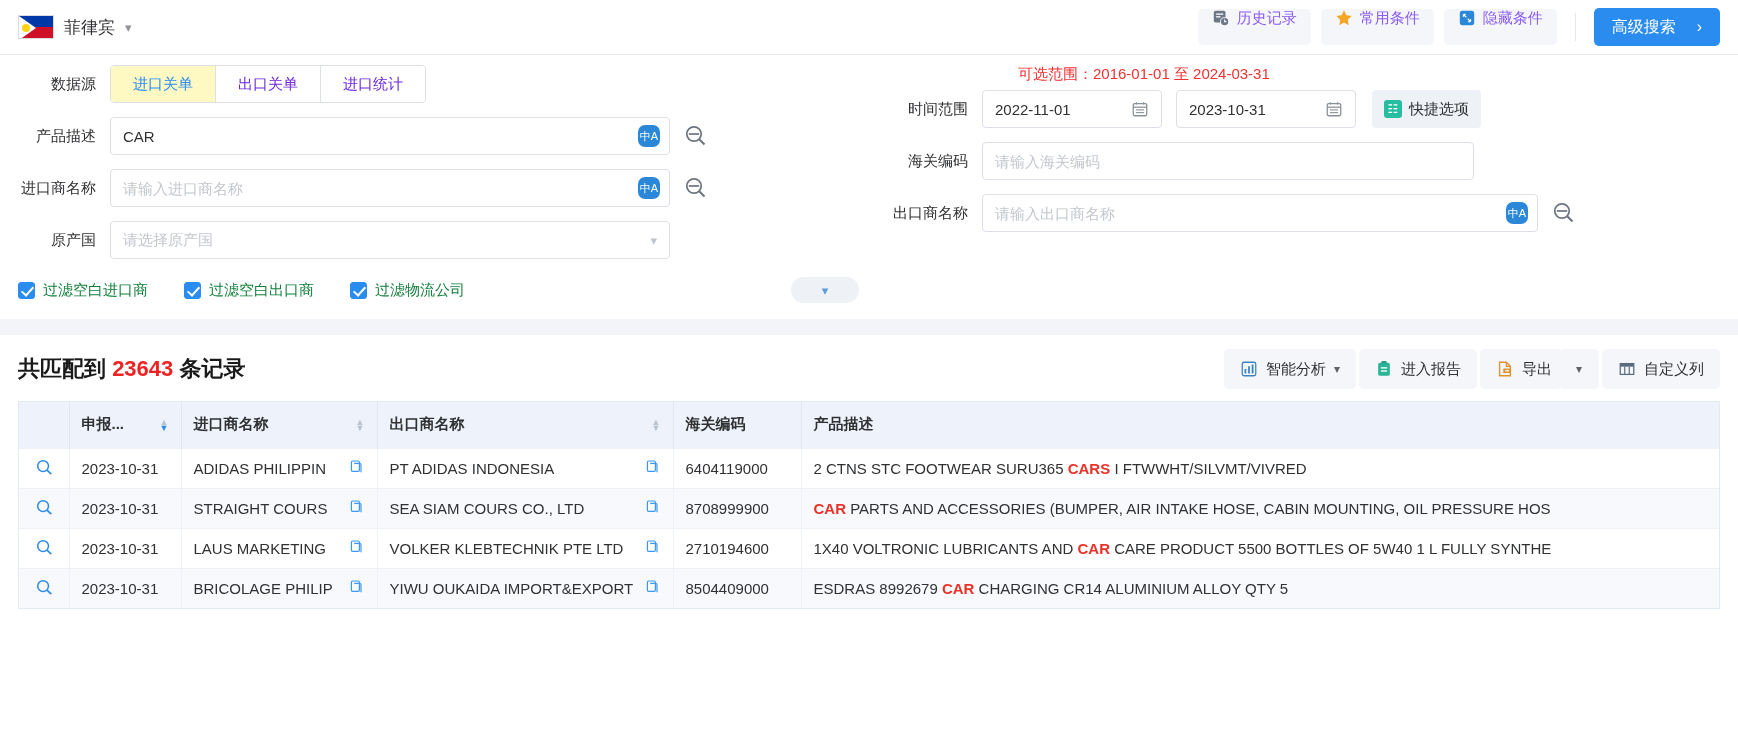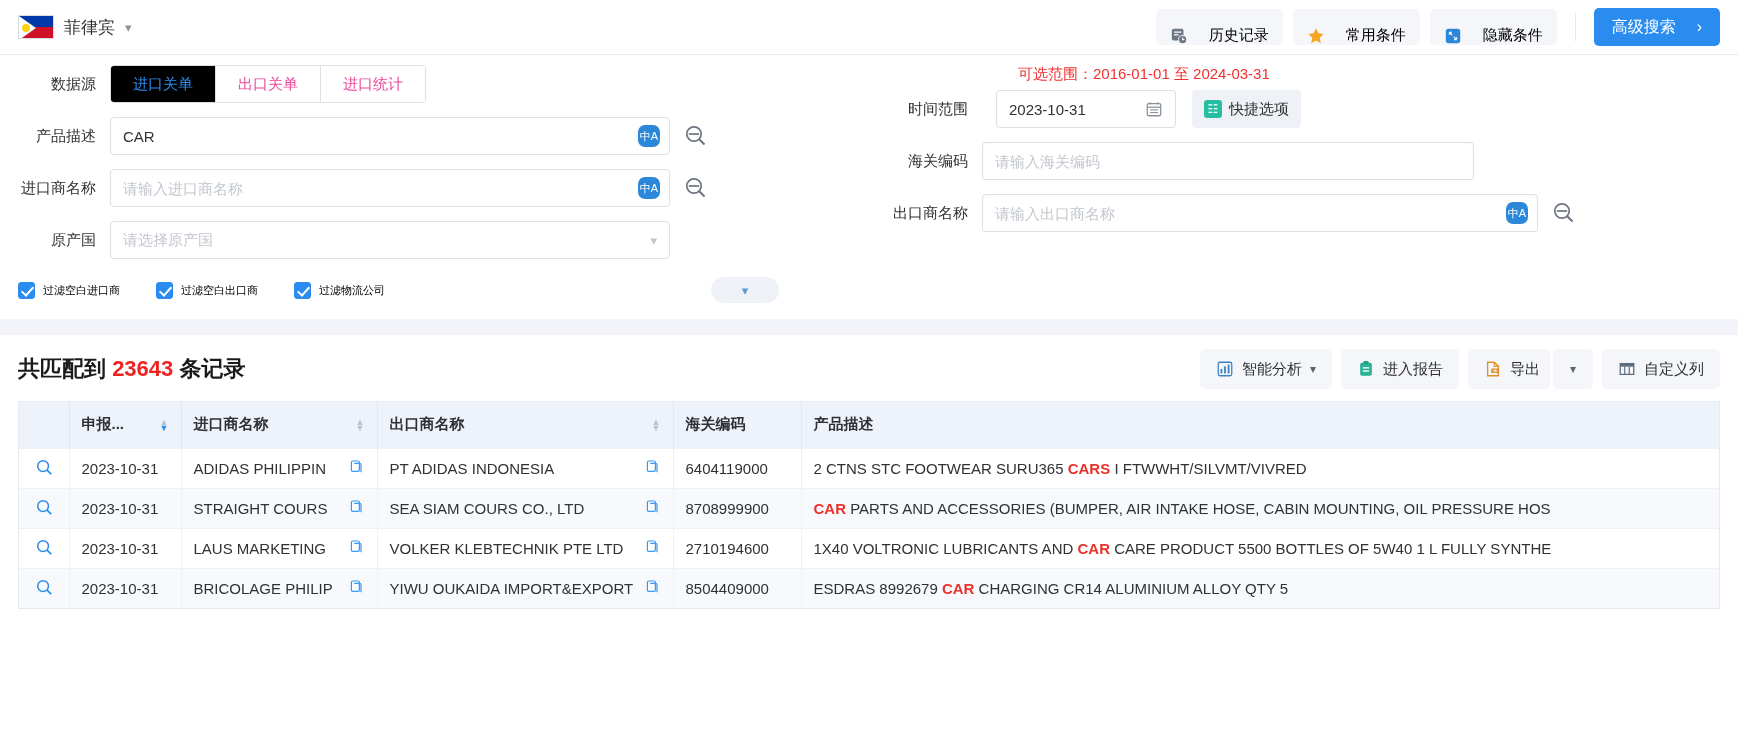--- a/index.html
+++ b/index.html
@@ -25,42 +25,42 @@
   .flag .tri  { position:absolute; left:0; top:0; width:0; height:0;
                 border-top:12px solid transparent; border-bottom:12px solid transparent;
                 border-left:17px solid #ffffff; }
   .flag .sun  { position:absolute; left:3px; top:8px; width:8px; height:8px; border-radius:50%;
                 background:#fcd116; }
   .country-name { font-size:17px; color:#303133; }
   .chev { font-size:13px; color:#909399; }
   .topbar-spacer { flex:1; }
   .top-btns { display:flex; align-items:center; gap:10px; }
   .tbtn {
-    height:36px; display:flex; align-items:flex-end; gap:21px; padding:0 14px;
-    background:#f4f6fa; border-radius:5px; font-size:15px; color:#000000; cursor:pointer;
+    height:36px; display:flex; align-items:flex-start; gap:7px; padding:0 14px;
+    background:#f4f6fa; border-radius:5px; font-size:15px; color:#8b5cf6; cursor:pointer;
     border:none; white-space:nowrap;
   }
   .divider-v { width:1px; height:28px; background:#e4e7ed; margin:0 8px; }
   .btn-primary {
     height:38px; display:flex; align-items:center; gap:21px; padding:0 18px;
     background:#2b8cf0; color:#fff; border-radius:5px; font-size:16px; cursor:pointer; border:none;
   }
   .ico { width:18px; height:18px; flex:none; display:block; }
 
   
   .panel { padding:10px 18px 0 18px; position:relative; }
   .row { display:flex; align-items:center; margin-bottom:14px; }
   .lbl { width:78px; text-align:right; font-size:15px; color:#303133; margin-right:14px; flex:none; }
   .tabs { display:flex; border:1px solid #dcdfe6; border-radius:4px; overflow:hidden; height:38px; }
   .tab {
     padding:0 22px; height:36px; display:flex; align-items:center; font-size:15px;
-    color:#ec4899; cursor:pointer; background:#fff; border-right:1px solid #dcdfe6;
+    color:#6d28d9; cursor:pointer; background:#fff; border-right:1px solid #dcdfe6;
   }
   .tab:last-child { border-right:none; }
-  .tab.active { background:#000000; color:#2b8cf0; }
+  .tab.active { background:#fef9c3; color:#2b8cf0; }
 
   .field { position:relative; display:flex; align-items:center; }
   .inp {
     height:38px; border:1px solid #dcdfe6; border-radius:4px; background:#fff;
     font-size:15px; color:#303133; padding:0 40px 0 12px;
     font-family:"Liberation Sans", sans-serif; outline:none;
   }
   .inp::placeholder { color:#c3c7ce; }
   .inp.w1 { width:560px; }
   .inp.w2 { width:560px; }
@@ -95,40 +95,40 @@
   .qicon { width:18px; height:18px; background:#27bda0; border-radius:3px; color:#fff; font-size:12px;
            display:flex; align-items:center; justify-content:center; }
 
   
   .cbrow { display:flex; align-items:center; padding:4px 18px 0 18px; position:relative; }
   .cb { display:flex; align-items:center; gap:8px; margin-right:36px; cursor:pointer; }
   .box { width:17px; height:17px; background:#2b8cf0; border:1px solid #2b8cf0; border-radius:3px;
          position:relative; flex:none; }
   .box::after { content:""; position:absolute; left:5px; top:1px; width:5px; height:10px;
          border:solid #fff; border-width:0 2px 2px 0; transform:rotate(42deg); }
-  .cb-label { font-size:11px; color:#000000; }
+  .cb-label { font-size:15px; color:#15803d; }
   .expand-btn {
     width:68px; height:26px; background:#eef1f6; border-radius:13px;
     display:flex; align-items:center; justify-content:center; color:#5a9bd8; font-size:13px;
     cursor:pointer; margin-left:290px;
   }
   .cb-actions { position:absolute; right:18px; top:0; display:flex; align-items:center; gap:14px; }
   .link-blue { color:#3b9af5; font-size:15px; cursor:pointer; }
   .obtn { height:40px; padding:0 20px; border:1px solid #dcdfe6; background:#fff; border-radius:4px;
           font-size:15px; color:#303133; cursor:pointer; font-family:"Liberation Sans",sans-serif; }
   .obtn.primary { background:#2b8cf0; border-color:#2b8cf0; color:#fff; padding:0 26px; }
 
   .band { height:16px; background:#f2f4f9; margin-top:16px; }
 
   
   .results-head { display:flex; align-items:center; padding:14px 18px 8px 18px; }
   .res-title { font-size:22px; font-weight:bold; color:#1a1a1a; }
   .res-count { color:#ef2222; }
   .res-spacer { flex:1; }
-  .res-btns { display:flex; align-items:flex-end; gap:9px; }
+  .res-btns { display:flex; align-items:flex-end; gap:3px; }
   .rbtn { height:40px; padding:0 16px; background:#f4f6fa; border-radius:5px; display:flex;
           align-items:center; gap:8px; font-size:15px; cursor:pointer; border:none; color:#303133; }
   .rbtn.split { padding-right:10px; }
   .rsplit { height:40px; width:40px; background:#f4f6fa; border-radius:5px; display:flex;
             align-items:center; justify-content:center; cursor:pointer; color:#606266; margin-left:-6px; }
 
   
   .tbl-wrap { margin:4px 18px 0 18px; border:1px solid #e4eaf2; border-top:1px solid #e4eaf2; }
   table { border-collapse:collapse; width:100%; table-layout:fixed; }
   thead th {
@@ -246,20 +246,31 @@
     <div class="select-wrap">
       <div class="sel">请选择原产国</div>
       <span class="sel-chev">▾</span>
     </div>
   </div>
 
   <div class="right-col">
     <div class="range-note">可选范围：2016-01-01 至 2024-03-31</div>
     <div class="row">
       <div class="lbl">时间范围</div>
+      <div class="date-inp">
+        <span>2022-11-01</span>
+        <svg class="ico" viewBox="0 0 20 20">
+          <rect x="2.5" y="4" width="15" height="13.5" rx="1.6" fill="none" stroke="#8a9099" stroke-width="1.4"></rect>
+          <line x1="2.5" y1="8" x2="17.5" y2="8" stroke="#8a9099" stroke-width="1.4"></line>
+          <line x1="6" y1="2.5" x2="6" y2="5" stroke="#8a9099" stroke-width="1.4"></line>
+          <line x1="14" y1="2.5" x2="14" y2="5" stroke="#8a9099" stroke-width="1.4"></line>
+          <line x1="5.5" y1="11" x2="14.5" y2="11" stroke="#8a9099" stroke-width="1.2"></line>
+          <line x1="5.5" y1="14" x2="14.5" y2="14" stroke="#8a9099" stroke-width="1.2"></line>
+        </svg>
+      </div>
       <div class="date-gap"></div>
       <div class="date-inp">
         <span>2023-10-31</span>
         <svg class="ico" viewBox="0 0 20 20">
           <rect x="2.5" y="4" width="15" height="13.5" rx="1.6" fill="none" stroke="#8a9099" stroke-width="1.4"></rect>
           <line x1="2.5" y1="8" x2="17.5" y2="8" stroke="#8a9099" stroke-width="1.4"></line>
           <line x1="6" y1="2.5" x2="6" y2="5" stroke="#8a9099" stroke-width="1.4"></line>
           <line x1="14" y1="2.5" x2="14" y2="5" stroke="#8a9099" stroke-width="1.4"></line>
           <line x1="5.5" y1="11" x2="14.5" y2="11" stroke="#8a9099" stroke-width="1.2"></line>
           <line x1="5.5" y1="14" x2="14.5" y2="14" stroke="#8a9099" stroke-width="1.2"></line>

